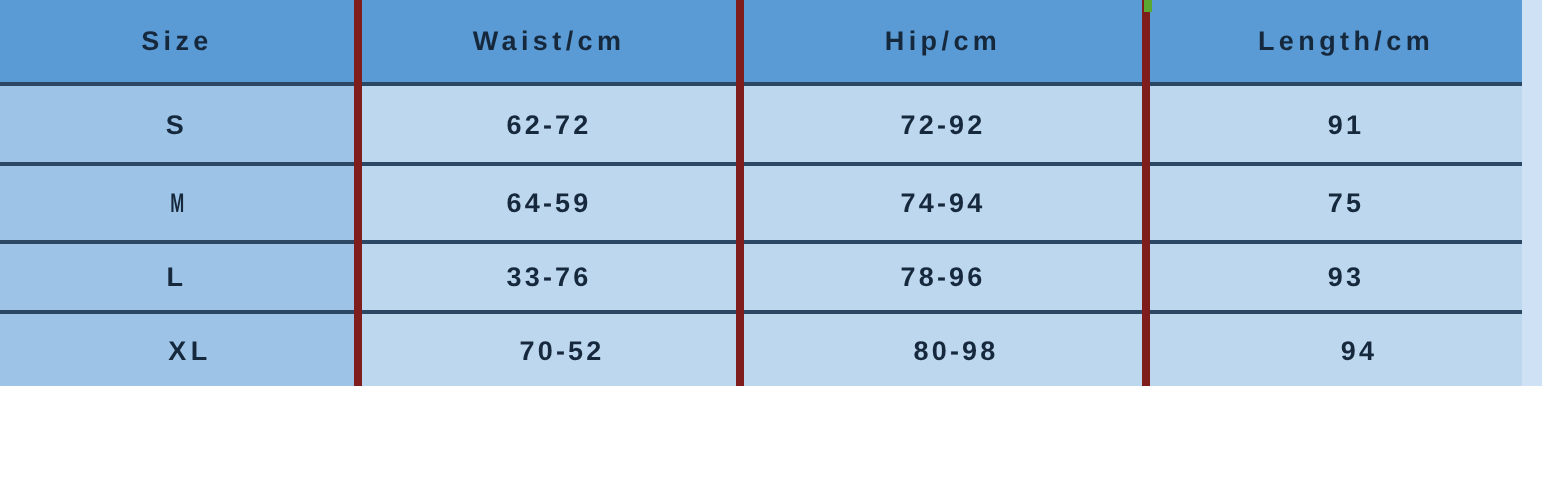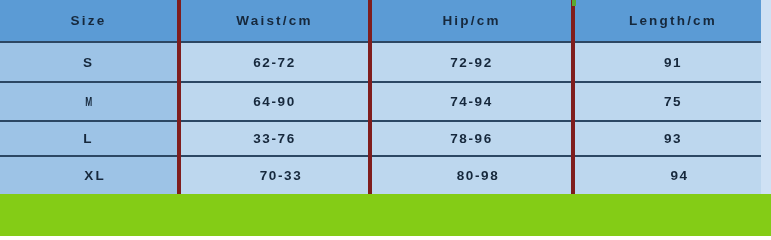--- a/index.html
+++ b/index.html
@@ -8,23 +8,23 @@
     padding: 0;
     background: #ffffff;
   }
   body {
     font-family: "Liberation Sans", "DejaVu Sans", sans-serif;
   }
 
   #size-chart {
     position: relative;
     width: 771px;
-    height: 236px;
+    height: 193px;
     overflow: hidden;
-    background: #84cc16;
+    background: #0c4a6e;
   }
 
   .chart-table {
     width: 771px;
     border-collapse: collapse;
     table-layout: fixed;
   }
 
   .chart-table col.col-size   { width: 179px; }
   .chart-table col.col-waist  { width: 191px; }
@@ -132,35 +132,35 @@
 
       <tr class="row-s">
         <td class="cell-size">S</td>
         <td>62-72</td>
         <td>72-92</td>
         <td>91</td>
       </tr>
 
       <tr class="row-m">
         <td class="cell-size"><span>M</span></td>
-        <td>64-90</td>
+        <td>64-59</td>
         <td>74-94</td>
         <td>75</td>
       </tr>
 
       <tr class="row-l">
         <td class="cell-size">L</td>
         <td>33-76</td>
         <td>78-96</td>
         <td>93</td>
       </tr>
 
       <tr class="row-xl">
         <td class="cell-size">XL</td>
-        <td>70-33</td>
+        <td>70-52</td>
         <td>80-98</td>
         <td>94</td>
       </tr>
 
     </tbody>
   </table>
 
   <div class="right-strip"></div>
   <div class="green-speck"></div>
 

